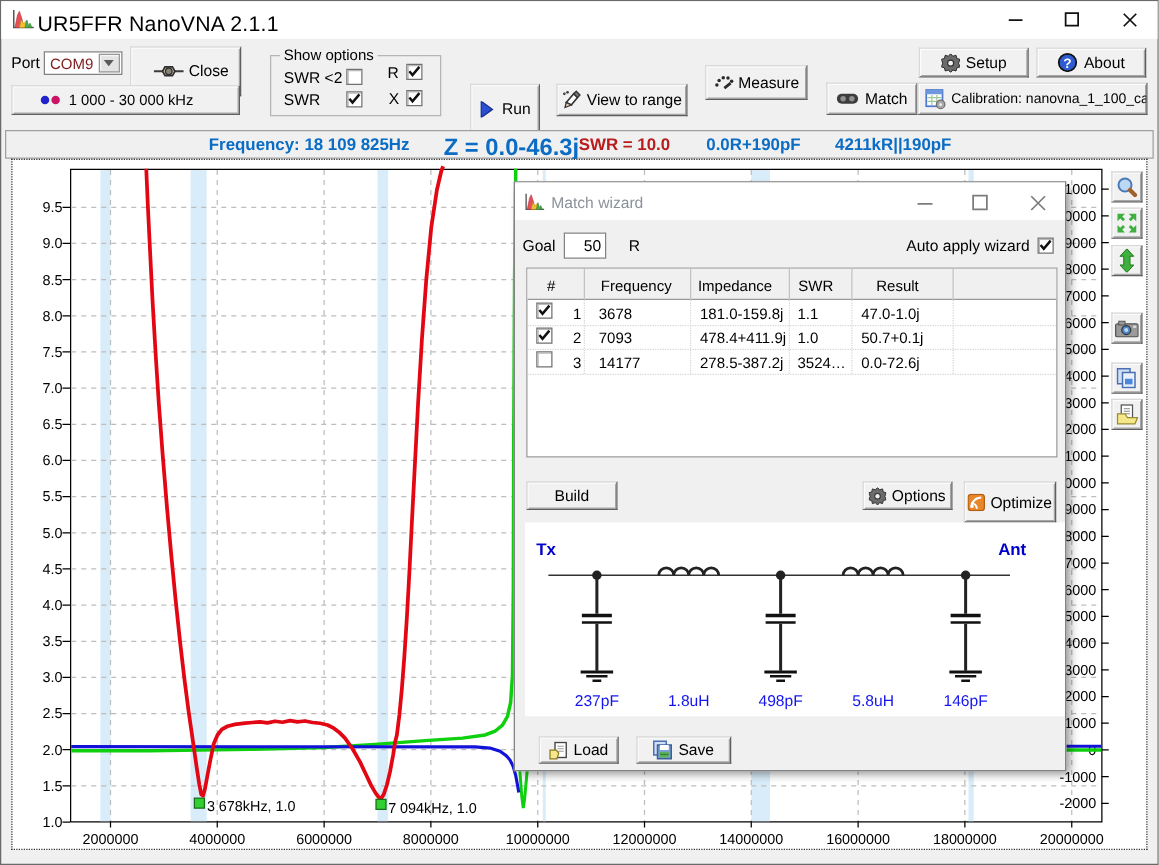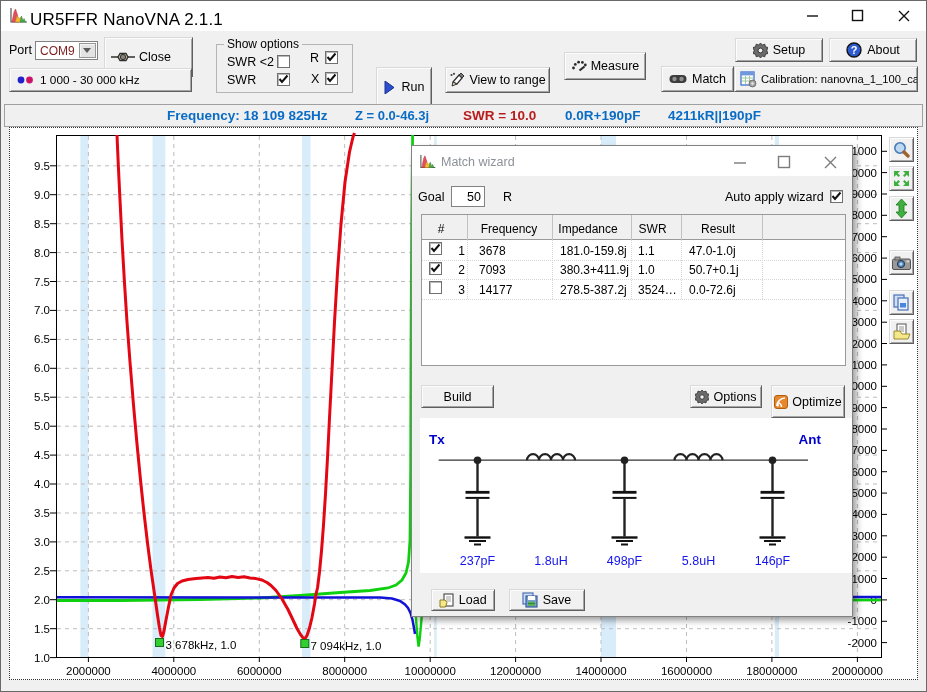--- a/index.html
+++ b/index.html
@@ -29,29 +29,29 @@
     <path d="M99 6 L109 16 M109 6 L99 16" stroke="#111" stroke-width="1.4"></path>
   </svg>
 <div class="lbl" style="left:9px;top:43px">Port</div>
 <div class="abs" style="left:35px;top:41px;width:63px;height:19px;background:#fff;border:1px solid #828282">
 <div class="abs" style="left:4px;top:2px;font-size:12px;color:#7f1d1d">COM9</div>
 <div class="abs" style="right:1px;top:1px;width:17px;height:15px;background:#e3e3e3;border:1px solid #979797;box-shadow:inset 1px 1px 0 #f5f5f5"></div>
 <svg class="abs" style="right:5px;top:6px" width="9" height="6">
       <path d="M0 0 L8 0 L4 5 Z" fill="#5a5a5a"></path>
     </svg>
 </div>
-<div class="btn" style="left:104px;top:37px;width:89px;height:40px;justify-content:flex-start;padding-left:6px">
+<div class="btn" style="left:104px;top:37px;width:89px;height:40px;justify-content:flex-start;padding-left:18px">
 <svg width="24" height="12" viewBox="0 0 24 12" style="margin-right:4px">
 <line x1="0" y1="6" x2="24" y2="6" stroke="#3b3b3b" stroke-width="1.6"></line>
 <path d="M7 6 L9 2.5 H15 L17 6 L15 9.5 H9 Z" fill="#bdb6a8" stroke="#2e2e2e" stroke-width="1.3"></path>
 <circle cx="12" cy="6" r="2.6" fill="#8a8578" stroke="#2e2e2e" stroke-width="1"></circle>
 </svg>
     <span>Close</span>
   </div>
-<div class="btn" style="left:9px;top:68px;width:183px;height:24px;justify-content:flex-start;padding-left:7px">
+<div class="btn" style="left:9px;top:68px;width:183px;height:24px;justify-content:flex-start;padding-left:22px">
 <svg width="17" height="8">
       <circle cx="4" cy="4" r="3.4" fill="#2222cc"></circle>
       <circle cx="12.5" cy="4" r="3.4" fill="#cc1466"></circle>
     </svg>
 <span style="margin-left:6px;font-size:11.8px">1 000 - 30 000 kHz</span>
   </div>
 <div class="abs" style="left:216px;top:44px;width:137px;height:49px;border:1px solid #b5b5b5"></div>
 <div class="lbl" style="left:224px;top:37px;background:#f0f0f0;padding:0 3px;font-size:12px">Show options</div>
 <div class="lbl" style="left:227px;top:55px">SWR &lt;2</div>
 <div class="cb" style="left:277px;top:55px"></div>
@@ -119,21 +119,21 @@
 <path d="M7.5 0 L9.3 2 L11.8 1.2 L12.5 3.8 L15 4.5 L13.8 7.5 L15 10.5 L12.5 11.2 L11.8 13.8 L9.3 13 L7.5 15 L5.7 13 L3.2 13.8 L2.5 11.2 L0 10.5 L1.2 7.5 L0 4.5 L2.5 3.8 L3.2 1.2 L5.7 2 Z" fill="#6b6b6b" stroke="#2c2c2c" stroke-width="0.8"></path>
 <circle cx="7.5" cy="7.5" r="2.4" fill="#f0f0f0" stroke="#2c2c2c" stroke-width="0.9"></circle>
 </svg>Setup</div>
 <div class="btn" style="left:829px;top:38px;width:88px;height:24px">
 <svg width="16" height="16" viewBox="0 0 16 16" style="margin-right:5px">
 <circle cx="8" cy="8" r="7" fill="#2f5bd0" stroke="#111" stroke-width="1.4"></circle>
 <text x="8" y="12" font-size="11" font-weight="bold" fill="#fff" text-anchor="middle" font-family="Liberation Sans">?</text>
 </svg>About</div>
 <div class="abs" style="left:4px;top:104px;width:919px;height:23px;border:1px solid #a0a0a0;background:#f0f0f0"></div>
 <div class="abs" style="left:167px;top:108px;font-size:13.5px;font-weight:bold;color:#0a6cc4">Frequency: 18 109 825Hz</div>
-<div class="abs" style="left:355px;top:108px;font-size:13px;font-weight:bold;color:#0a6cc4">Z = 0.0-46.3j</div>
+<div class="abs" style="left:355px;top:108px;font-size:19px;font-weight:bold;color:#0a6cc4">Z = 0.0-46.3j</div>
 <div class="abs" style="left:463px;top:108px;font-size:13.5px;font-weight:bold;color:#b91c1c">SWR = 10.0</div>
 <div class="abs" style="left:565px;top:108px;font-size:13.5px;font-weight:bold;color:#0a6cc4">0.0R+190pF</div>
 <div class="abs" style="left:668px;top:108px;font-size:13.5px;font-weight:bold;color:#0a6cc4">4211kR||190pF</div>
 <svg class="abs" style="left:9px;top:127px" width="909" height="553" viewBox="9 127 909 553" font-family="Liberation Sans,sans-serif">
     <rect x="9" y="127" width="909" height="553" fill="#fff"></rect>
     <rect x="56.5" y="135.5" width="825" height="522" fill="#fff" stroke="#000" stroke-width="1"></rect>
     <rect x="80.3" y="136" width="8.1" height="521" fill="#d8ecf9"></rect>
     <rect x="152.5" y="136" width="12.8" height="521" fill="#d8ecf9"></rect>
     <rect x="302.0" y="136" width="8.5" height="521" fill="#d8ecf9"></rect>
     <rect x="434.2" y="136" width="2.4" height="521" fill="#d8ecf9"></rect>
@@ -303,21 +303,21 @@
 <div class="tc" style="left:148px;top:97.5px">181.0-159.8j</div>
 <div class="tc" style="left:226px;top:97.5px">1.1</div>
 <div class="tc" style="left:277px;top:97.5px">47.0-1.0j</div>
 <div class="abs" style="left:10px;top:113.5px;width:423px;height:1px;border-top:1px dotted #d5d5d5"></div>
 <div class="cb" style="left:17px;top:115.5px"></div>
 <svg class="abs" style="left:18px;top:116.5px" width="11" height="11" viewBox="0 0 11 11">
       <path d="M1.5 5 L4 8 L9.5 1.5" stroke="#111" stroke-width="2" fill="none"></path>
     </svg>
 <div class="tc" style="left:53px;top:117.0px;transform:translateX(-100%)">2</div>
 <div class="tc" style="left:67px;top:117.0px">7093</div>
-<div class="tc" style="left:148px;top:117.0px">380.3+411.9j</div>
+<div class="tc" style="left:148px;top:117.0px">478.4+411.9j</div>
 <div class="tc" style="left:226px;top:117.0px">1.0</div>
 <div class="tc" style="left:277px;top:117.0px">50.7+0.1j</div>
 <div class="abs" style="left:10px;top:133.0px;width:423px;height:1px;border-top:1px dotted #d5d5d5"></div>
 <div class="cb" style="left:17px;top:135.0px"></div>
 <div class="tc" style="left:53px;top:136.5px;transform:translateX(-100%)">3</div>
 <div class="tc" style="left:67px;top:136.5px">14177</div>
 <div class="tc" style="left:148px;top:136.5px">278.5-387.2j</div>
 <div class="tc" style="left:226px;top:136.5px">3524…</div>
 <div class="tc" style="left:277px;top:136.5px">0.0-72.6j</div>
 <div class="abs" style="left:10px;top:152.5px;width:423px;height:1px;border-top:1px dotted #d5d5d5"></div>

